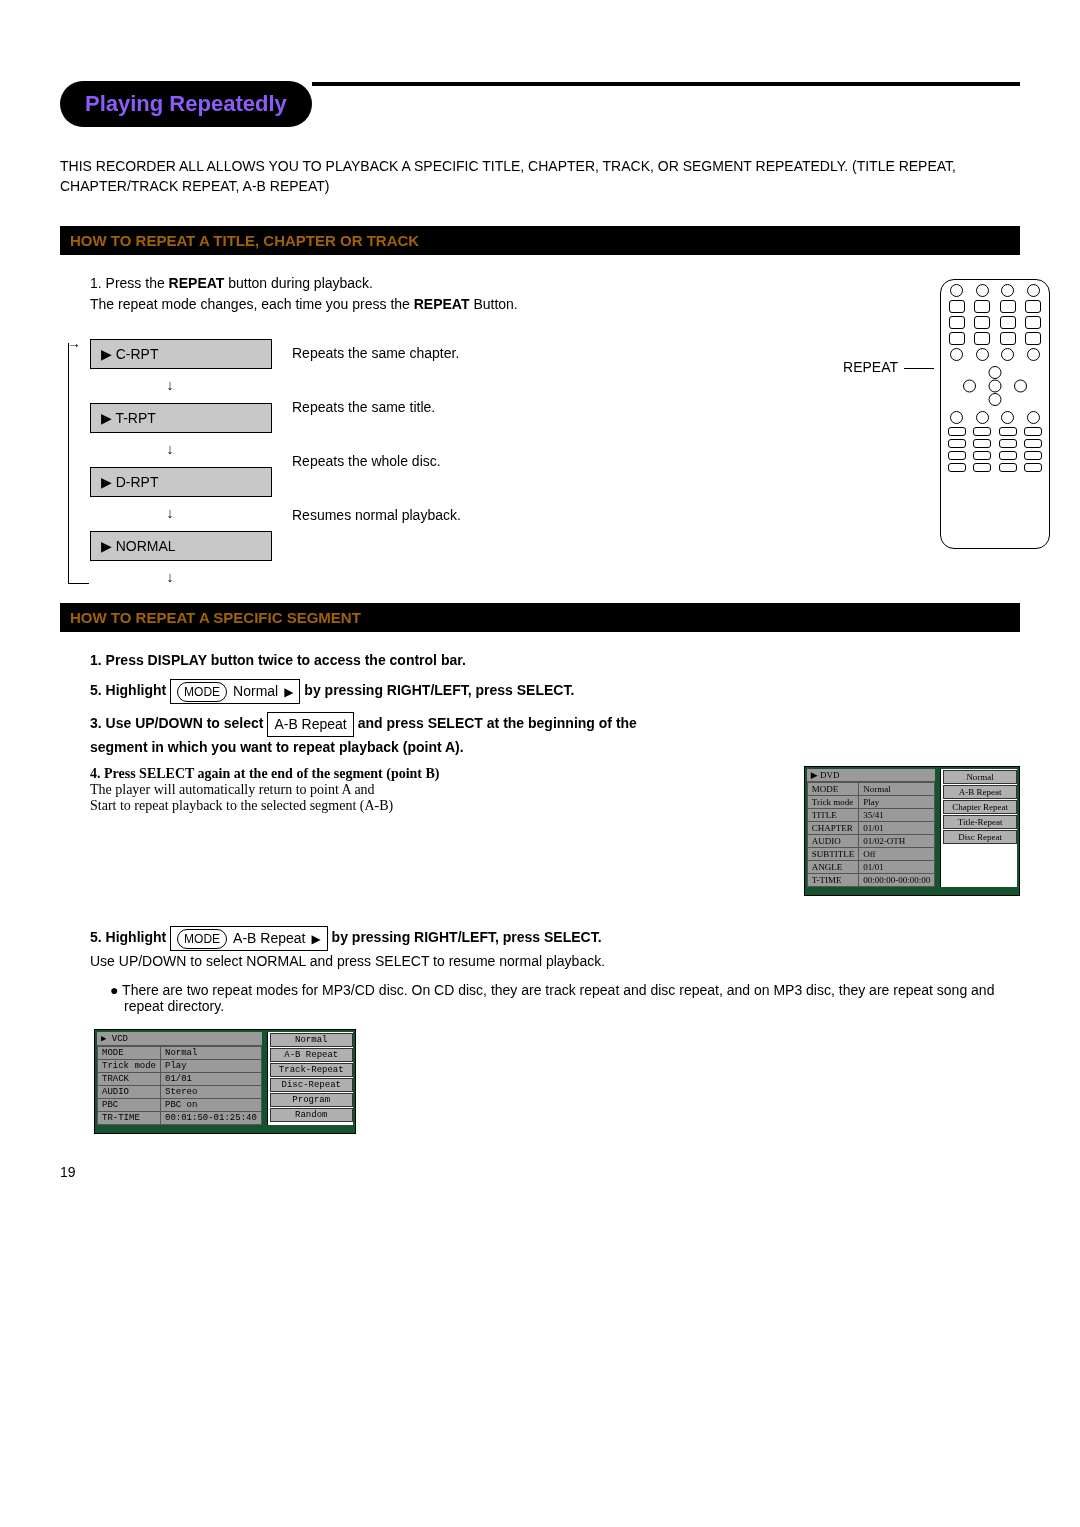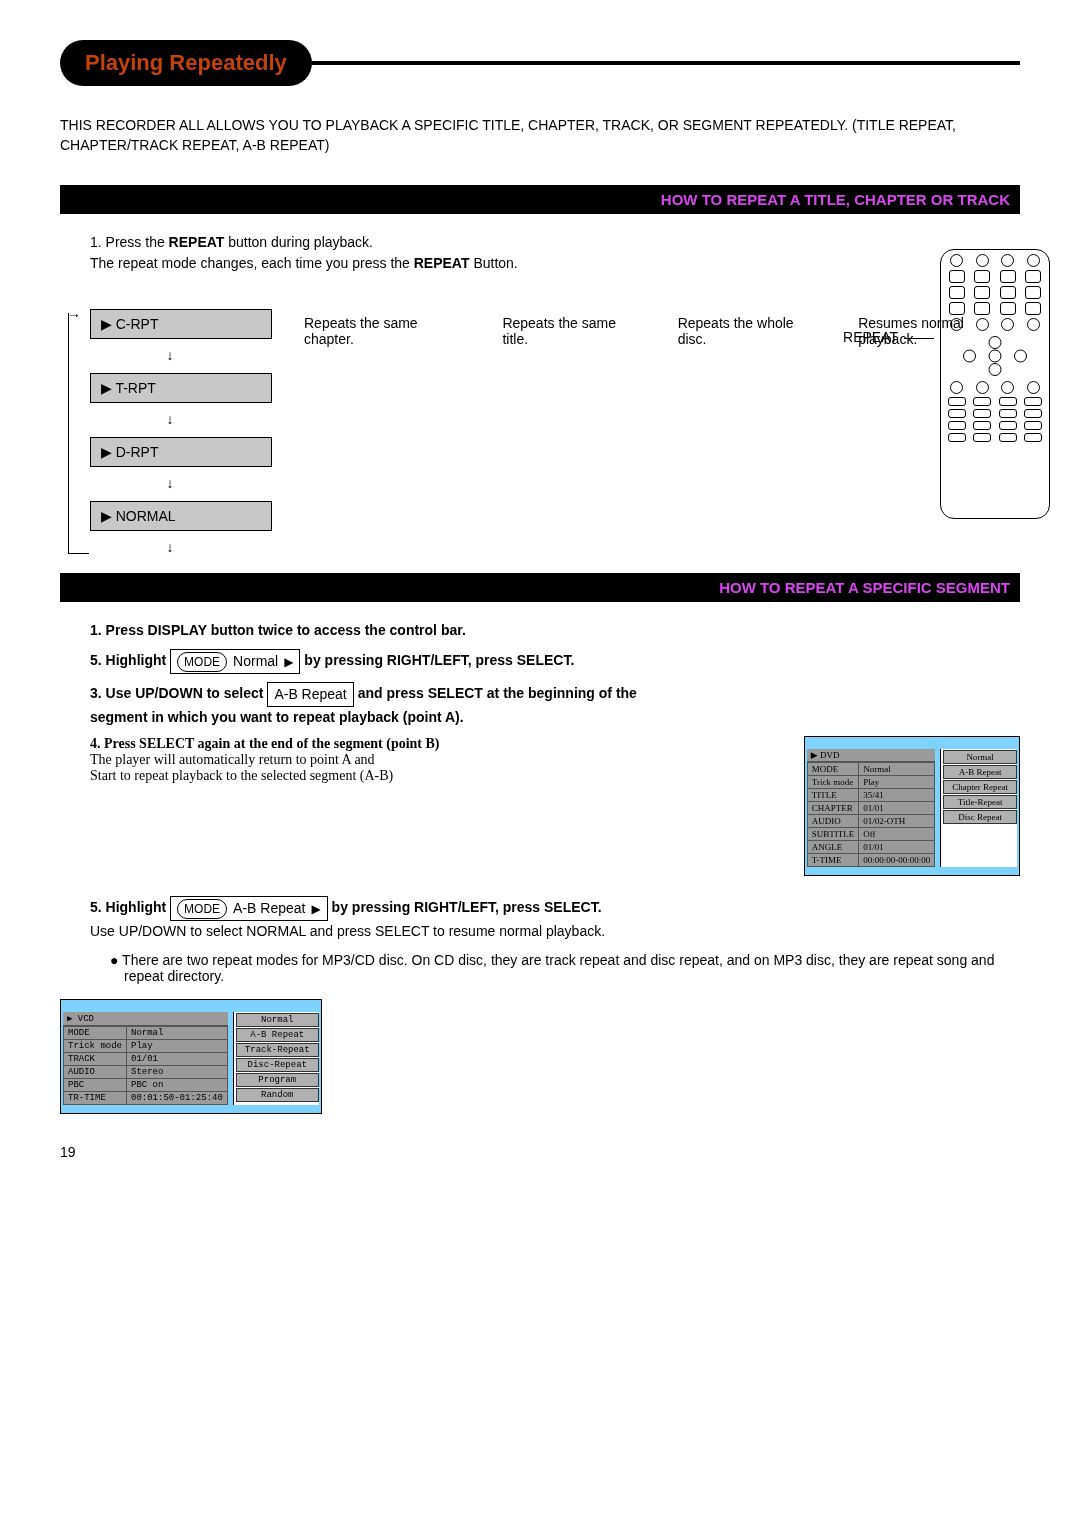--- a/index.html
+++ b/index.html
@@ -11,53 +11,53 @@
     background: #fff;
     width: 960px;
   }
   .title-bar {
     display: flex;
     align-items: center;
     margin-bottom: 30px;
   }
   .title-pill {
     background: #000;
-    color: #c2410c;
+    color: #8b5cf6;
     font-size: 22px;
     font-weight: bold;
     padding: 10px 25px;
     border-radius: 30px;
+    margin-top: 41px;
   }
   .title-line {
     flex: 1;
     height: 4px;
     background: #000;
   }
   .intro {
     margin-bottom: 30px;
     line-height: 1.4;
   }
   .section-header {
     background: #000;
-    color: #d946ef;
+    color: #a16207;
     font-weight: bold;
     padding: 6px 10px;
     margin: 18px 0;
     font-size: 15px;
-    text-align: right;
   }
   .step-text {
     margin: 8px 0 8px 30px;
     line-height: 1.5;
   }
   .bold { font-weight: bold; }
   .repeat-block {
     display: flex;
-    margin: 35px 0 20px 30px;
-    gap: 32px;
+    margin: 24px 0 20px 30px;
+    gap: 20px;
     position: relative;
   }
   .repeat-col-left {
     display: flex;
     flex-direction: column;
     gap: 12px;
     position: relative;
   }
   .mode-box {
     background: #c8c8c8;
@@ -75,21 +75,21 @@
   .arrow-down::after {
     content: "↓";
     font-size: 14px;
     position: absolute;
     left: 50%;
     transform: translateX(-50%);
     top: -4px;
   }
   .repeat-col-right {
     display: flex;
-    flex-direction: row;
+    flex-direction: column;
     gap: 38px;
     padding-top: 6px;
   }
   .desc-text { font-size: 14px; }
   .loop-arrow {
     position: absolute;
     left: -22px;
     top: 4px;
     height: 240px;
     width: 20px;
@@ -174,23 +174,24 @@
     border-radius: 10px;
     padding: 0 6px;
     font-size: 12px;
   }
   .play-tri { font-size: 12px; }
 
   .osd-wrap {
     display: flex;
     gap: 3px;
     border: 1px solid #000;
-    padding: 12px 2px 8px 2px;
+    padding: 2px 2px 8px 2px;
     font-size: 10px;
-    background: #7dd3fc;
+    background: #14532d;
+    margin-left: 34px;
   }
   .osd-wrap.dvd { position: absolute; right: 0; top: 0; }
   .osd-table {
     background: #9a9a9a;
     border-collapse: collapse;
   }
   .osd-table td {
     border: 0.5px solid #555;
     padding: 1px 4px;
     font-size: 9px;

